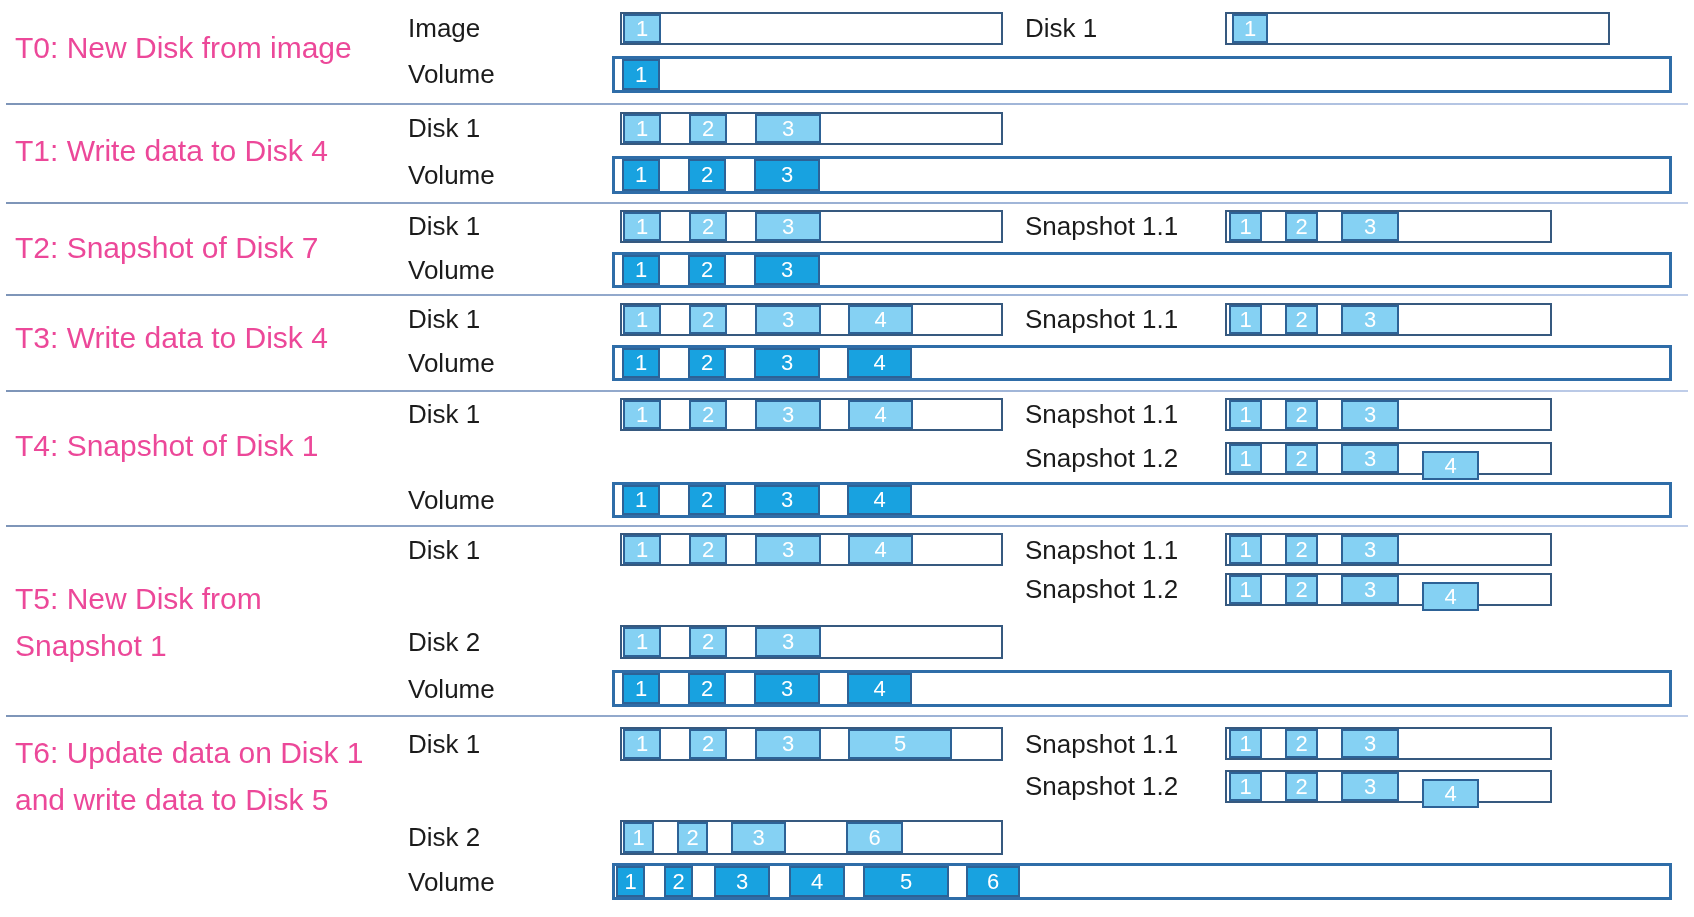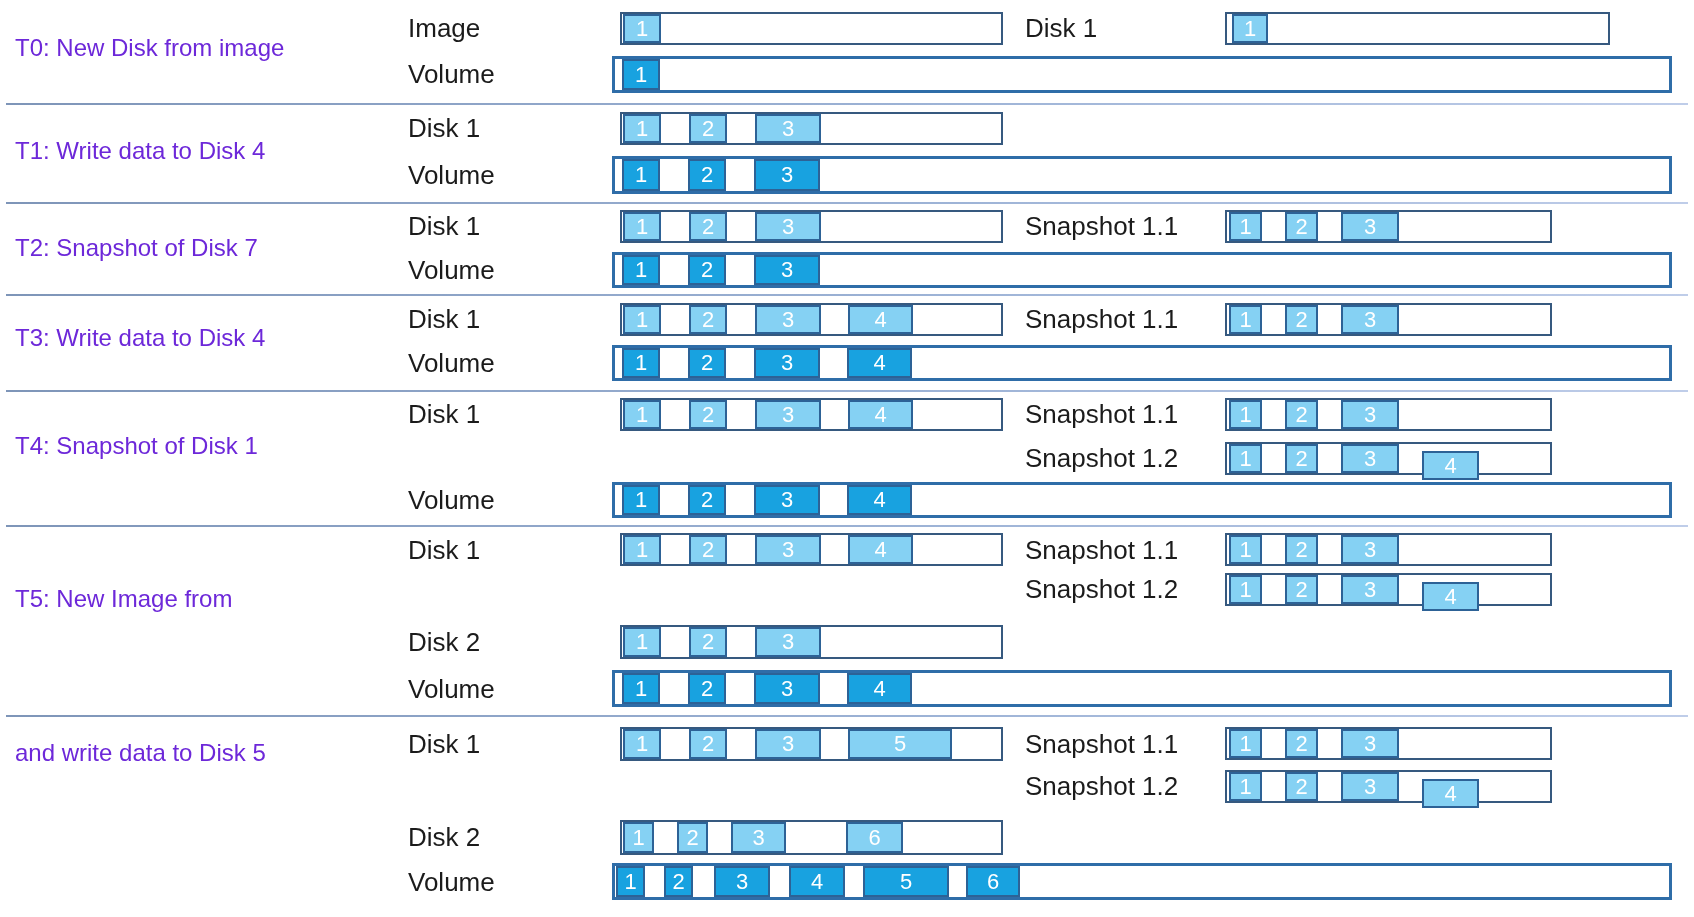--- a/index.html
+++ b/index.html
@@ -1,20 +1,20 @@
 <!DOCTYPE html>
 <html style="--light: #85D1F3; --dark: #18A2E0; --block-border: #2D6296; --bar-border: #36597F; --vol-border: #2F6DA8;"><head>
 <meta charset="utf-8">
 <style>
   html,body{margin:0;padding:0;background:#ffffff;}
   body{font-family:"Liberation Sans",sans-serif;color:#1b1b1b;}
   .canvas{position:relative;width:1694px;height:917px;background:#ffffff;overflow:hidden;}
   .divider{position:absolute;left:6px;width:1682px;height:2px;
            background:linear-gradient(90deg,#7E95B8 0%,#9DB3D6 55%,#BFCDE9 100%);}
-  .time-label{position:absolute;font-size:24px;line-height:47px;color:#6d28d9;white-space:nowrap;}
+  .time-label{position:absolute;font-size:30px;line-height:47px;color:#ec4899;white-space:nowrap;}
   .row-label{position:absolute;font-size:26px;color:#1b1b1b;transform:translateY(-50%);white-space:nowrap;text-align:center;}
   .bar{position:absolute;box-sizing:border-box;background:#ffffff;border:2px solid var(--bar-border);}
   .bar.thick{border:3px solid var(--vol-border);}
   .block{position:absolute;box-sizing:border-box;border:2px solid var(--block-border);
          display:flex;align-items:center;justify-content:center;
          font-size:22px;color:#ffffff;}
   .block.light{background:var(--light);}
   .block.dark{background:var(--dark);}
 </style>
 </head>
@@ -37,23 +37,25 @@
       <div class="time-label" style="left: 15px; top: 224px;">
         <div>T2: Snapshot of Disk 7</div>
       </div>
       <div class="time-label" style="left: 15px; top: 314px;">
         <div>T3: Write data to Disk 4</div>
       </div>
       <div class="time-label" style="left: 15px; top: 422px;">
         <div>T4: Snapshot of Disk 1</div>
       </div>
       <div class="time-label" style="left: 15px; top: 575px;">
-        <div>T5: New Image from</div>
+        <div>T5: New Disk from</div>
+        <div>Snapshot 1</div>
       </div>
       <div class="time-label" style="left: 15px; top: 729px;">
+        <div>T6: Update data on Disk 1</div>
         <div>and write data to Disk 5</div>
       </div>
       <div class="row-label" style="left: 408px; top: 28px;">Image</div>
       <div class="bar" style="left: 620px; top: 12px; width: 383px; height: 33px;"></div>
       <div class="block light" style="left: 623px; top: 14px; width: 38px; height: 29px;">1</div>
       <div class="row-label" style="left: 1025px; top: 28px;">Disk 1</div>
       <div class="bar" style="left: 1225px; top: 12px; width: 385px; height: 33px;"></div>
       <div class="block light" style="left: 1232px; top: 14px; width: 36px; height: 29px;">1</div>
       <div class="row-label" style="left: 408px; top: 74px;">Volume</div>
       <div class="bar thick" style="left: 612px; top: 56px; width: 1060px; height: 37px;"></div>

